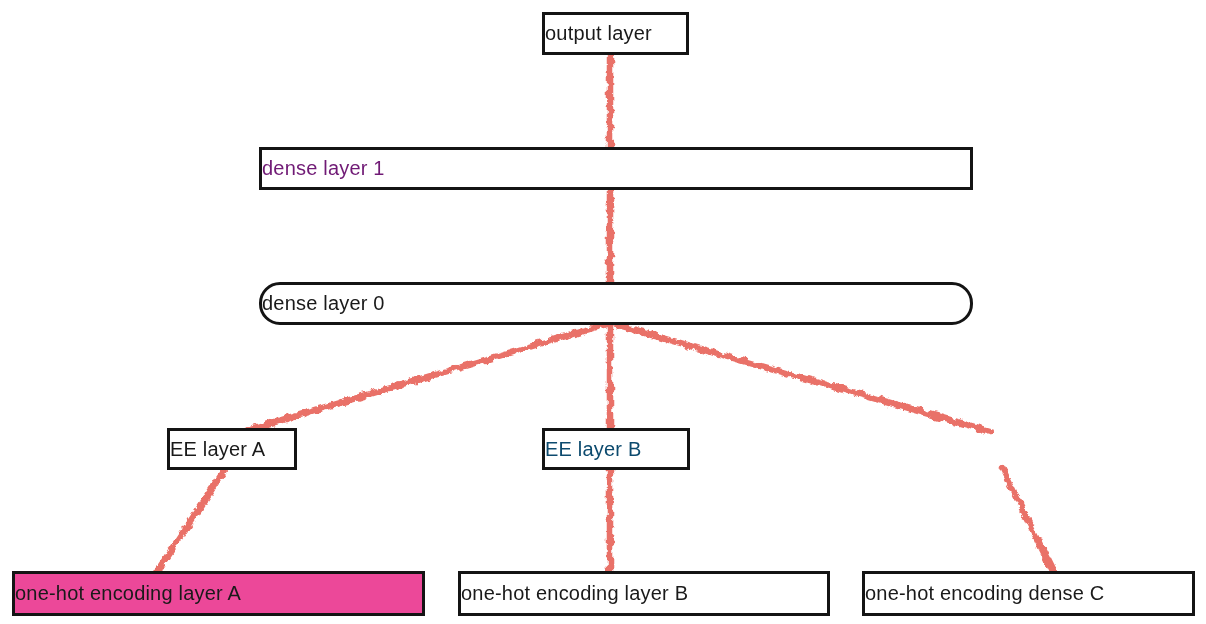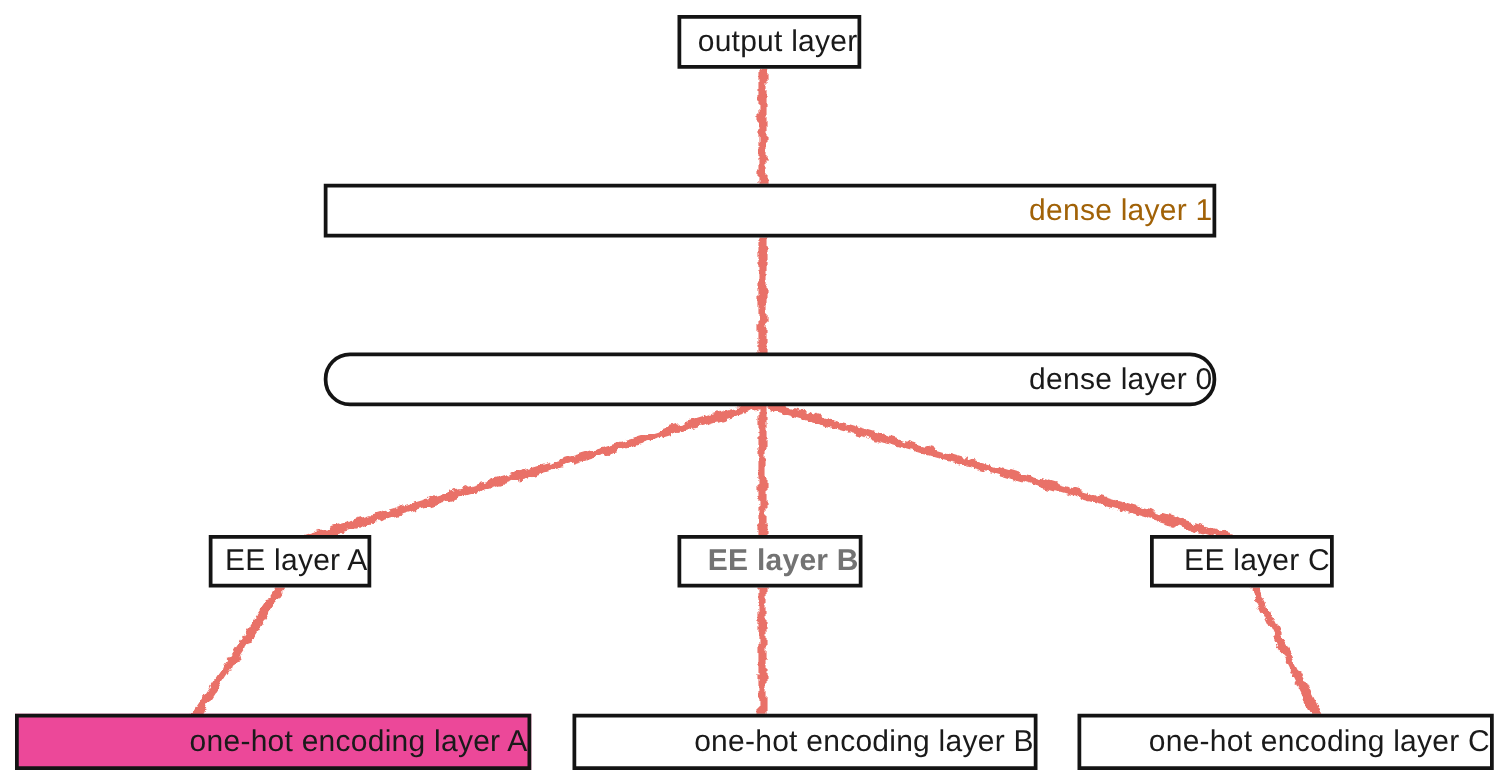--- a/index.html
+++ b/index.html
@@ -21,22 +21,22 @@
     top: 0;
     z-index: 0;
   }
   .node {
     position: absolute;
     box-sizing: border-box;
     background: #ffffff;
     border: 3px solid #141414;
     display: flex;
     align-items: center;
-    justify-content: flex-end;
-    font-size: 24px;
+    justify-content: flex-start;
+    font-size: 20px;
     color: #1a1a1a;
     letter-spacing: 0.2px;
     z-index: 1;
     white-space: nowrap;
   }
   
   #node-output  { left: 542px; top: 12px;  width: 147px; height: 43px; }
   #node-dense1  { left: 259px; top: 147px; width: 714px; height: 43px; }
   #node-dense0  { left: 259px; top: 282px; width: 714px; height: 43px; border-radius: 21px; }
   #node-ee-a    { left: 167px; top: 428px; width: 130px; height: 42px; }
@@ -67,45 +67,42 @@
       <line class="edge" x1="226" y1="468" x2="156" y2="573" stroke="#e8655c"></line>
       <line class="edge" x1="610" y1="468" x2="610" y2="573" stroke="#e8655c"></line>
       <line class="edge" x1="1002" y1="468" x2="1054" y2="573" stroke="#e8655c"></line>
     </g>
   </svg>
 
   <div class="node" id="node-output" style="border-color: rgb(20, 20, 20); background: rgb(255, 255, 255); color: rgb(26, 26, 26);">
     <span>output layer</span>
   </div>
 
-  <div class="node" id="node-dense1" style="border-color: rgb(20, 20, 20); background: rgb(255, 255, 255); color: #a16207;">
+  <div class="node" id="node-dense1" style="border-color: rgb(20, 20, 20); background: rgb(255, 255, 255); color: #701a75;">
     <span>dense layer 1</span>
   </div>
 
   <div class="node" id="node-dense0" style="border-color: rgb(20, 20, 20); background: rgb(255, 255, 255); color: rgb(26, 26, 26);">
     <span>dense layer 0</span>
   </div>
 
   <div class="node" id="node-ee-a" style="border-color: rgb(20, 20, 20); background: rgb(255, 255, 255); color: rgb(26, 26, 26);">
     <span>EE layer A</span>
   </div>
 
-  <div class="node" id="node-ee-b" style="border-color: rgb(20, 20, 20); background: rgb(255, 255, 255); color: #737373; font-weight: bold;">
+  <div class="node" id="node-ee-b" style="border-color: rgb(20, 20, 20); background: rgb(255, 255, 255); color: #0c4a6e;">
     <span>EE layer B</span>
   </div>
 
-  <div class="node" id="node-ee-c" style="border-color: rgb(20, 20, 20); background: rgb(255, 255, 255); color: rgb(26, 26, 26);">
-    <span>EE layer C</span>
-  </div>
 
   <div class="node" id="node-onehot-a" style="border-color: rgb(20, 20, 20); background: #ec4899; color: rgb(26, 26, 26);">
     <span>one-hot encoding layer A</span>
   </div>
 
   <div class="node" id="node-onehot-b" style="border-color: rgb(20, 20, 20); background: rgb(255, 255, 255); color: rgb(26, 26, 26);">
     <span>one-hot encoding layer B</span>
   </div>
 
   <div class="node" id="node-onehot-c" style="border-color: rgb(20, 20, 20); background: rgb(255, 255, 255); color: rgb(26, 26, 26);">
-    <span>one-hot encoding layer C</span>
+    <span>one-hot encoding dense C</span>
   </div>
 
 </div>
 
 </body></html>

